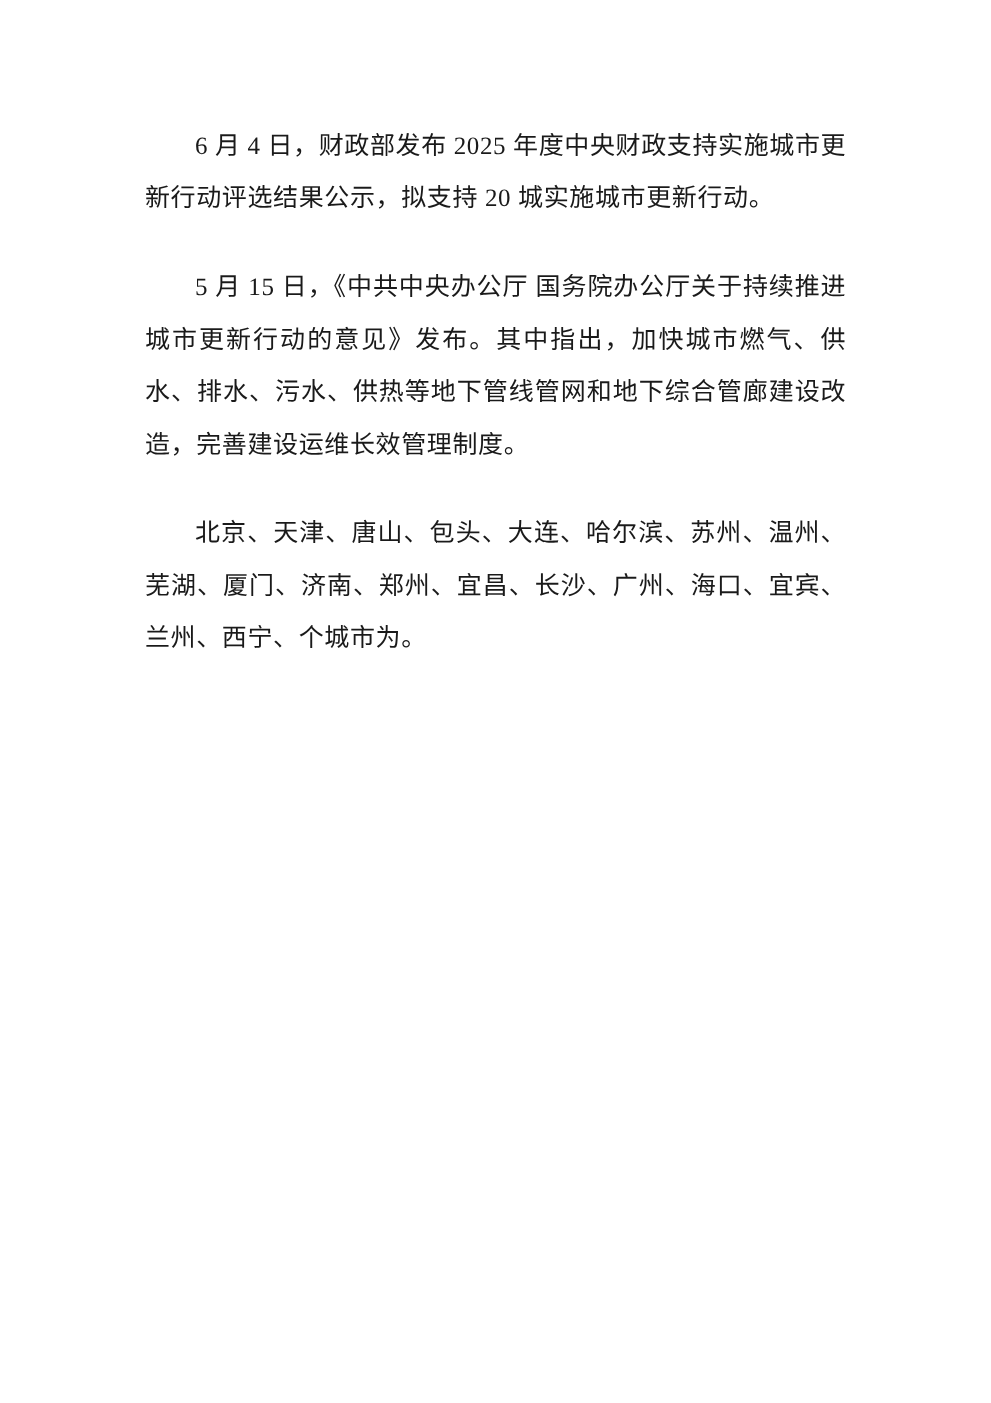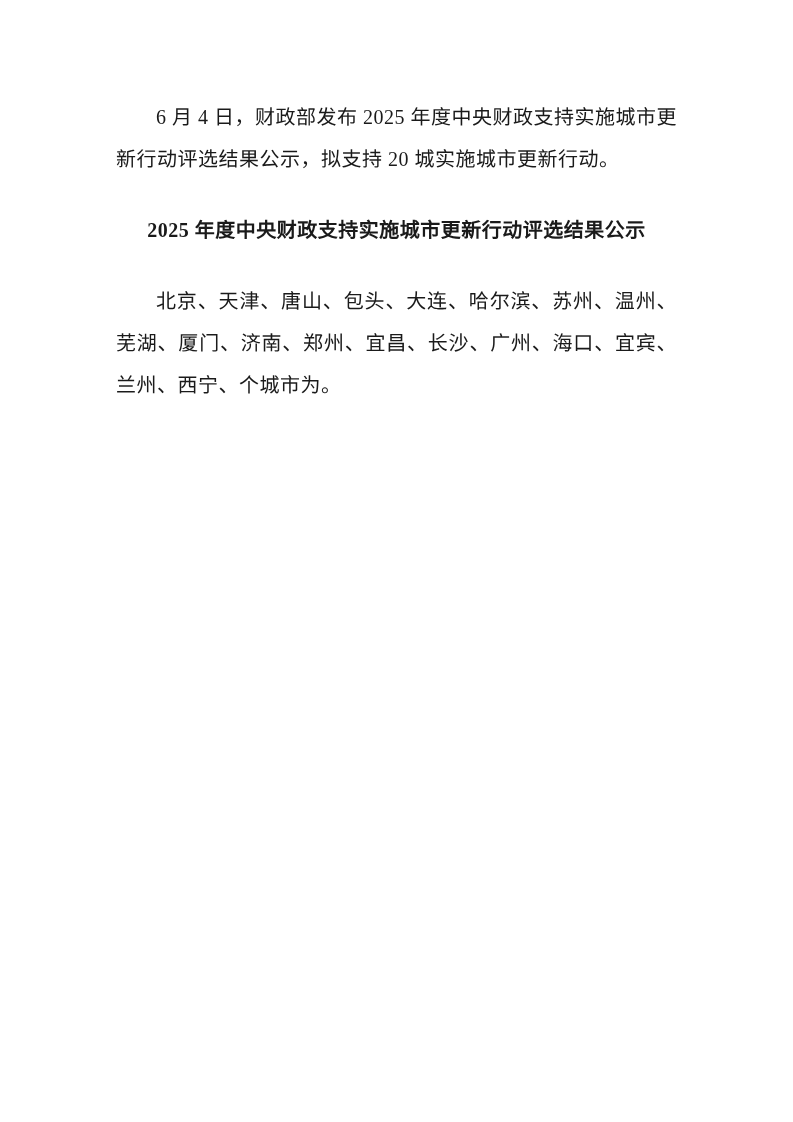--- a/index.html
+++ b/index.html
@@ -35,19 +35,19 @@
     margin: 0 0 29px 0;
     letter-spacing: 0.5px;
   }
 </style>
 </head>
 <body>
 
 <div class="page">
   <p class="para">6 月 4 日，财政部发布 2025 年度中央财政支持实施城市更新行动评选结果公示，拟支持 20 城实施城市更新行动。</p>
 
+  <p class="para">5 月 15 日，《中共中央办公厅 国务院办公厅关于持续推进城市更新行动的意见》发布。其中指出，加快城市燃气、供水、排水、污水、供热等地下管线管网和地下综合管廊建设改造，完善建设运维长效管理制度。</p>
 
 
-  <h1 class="doc-heading">2025 年度中央财政支持实施城市更新行动评选结果公示</h1>
 
 
   <p class="para">北京、天津、唐山、包头、大连、哈尔滨、苏州、温州、芜湖、厦门、济南、郑州、宜昌、长沙、广州、海口、宜宾、兰州、西宁、个城市为。</p>
 </div>
 
 </body></html>

